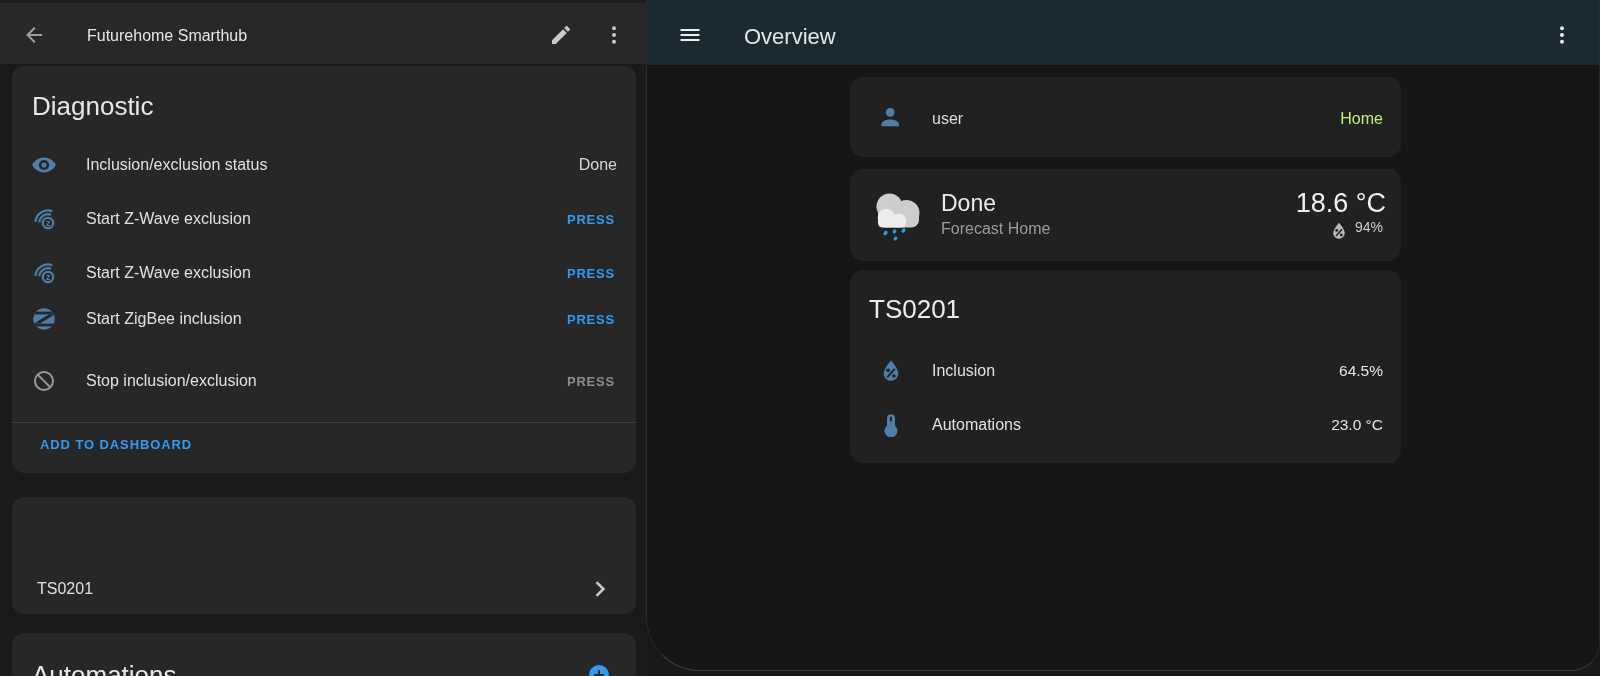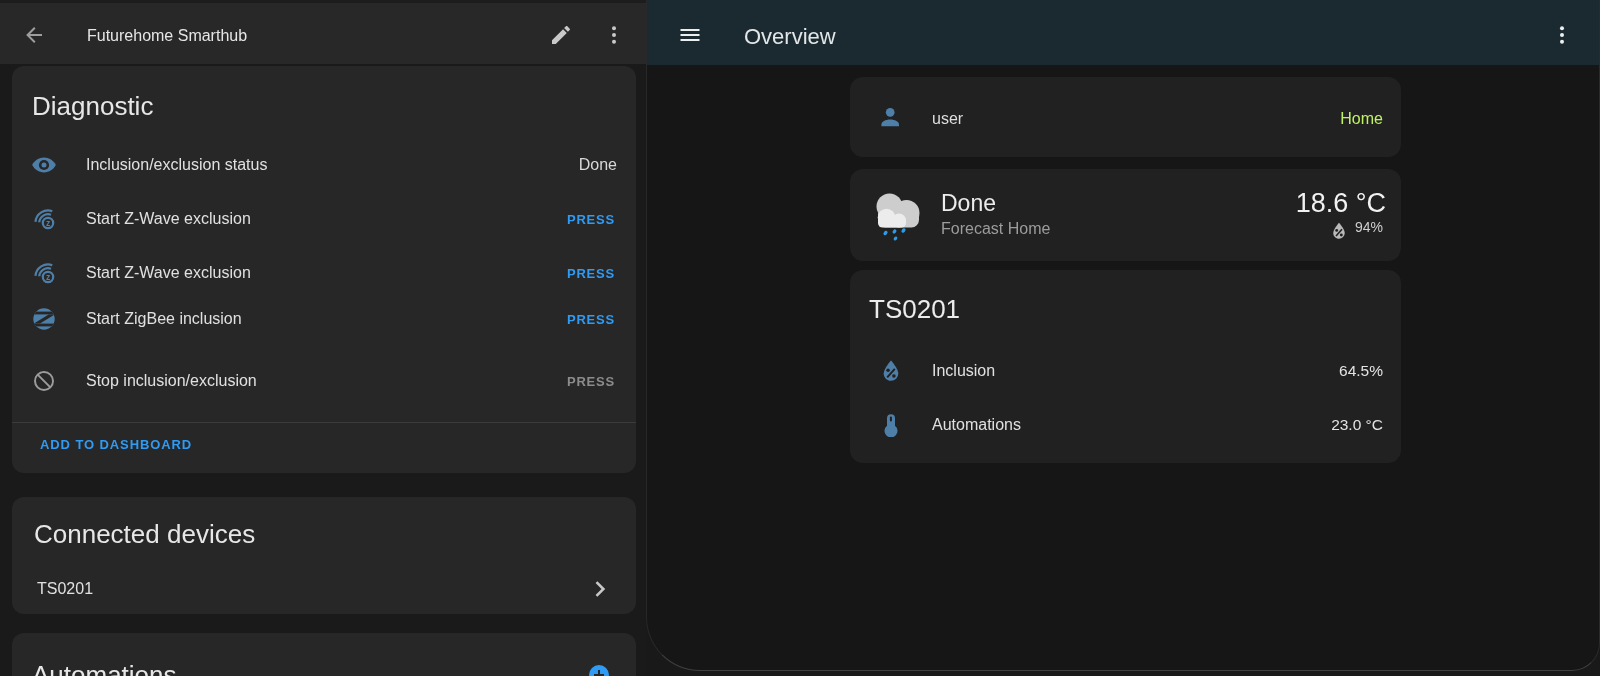--- a/index.html
+++ b/index.html
@@ -116,21 +116,20 @@
           </g>
       </svg>
       <div class="label">Stop inclusion/exclusion</div>
       <div class="press gray">PRESS</div>
     </div>
     <div class="abs" style="left:0;top:356px;width:624px;height:1px;background:#3b3b3b;"></div>
     <div class="abs" style="left:28px;top:371px;font-size:13px;font-weight:bold;letter-spacing:0.9px;color:#2f9bf4;">ADD TO DASHBOARD</div>
   </div>
 
   <div class="card" style="top:497px;height:117px;">
-    <div class="cardtitle" style="top:22px;left:22px;">Connected devices</div>
     <div class="row" style="top:65px;">
       <div class="label" style="left:25px;">TS0201</div>
       <svg class="abs" style="right:24px;top:15px;" width="24" height="24" viewBox="0 0 24 24">
         <g transform="translate(12,12) scale(1.3) translate(-12,-12)">
             <path fill="#c8c8c8" d="M8.59,16.58L13.17,12L8.59,7.41L10,6L16,12L10,18L8.59,16.58Z"></path>
           </g>
       </svg>
     </div>
   </div>
 

